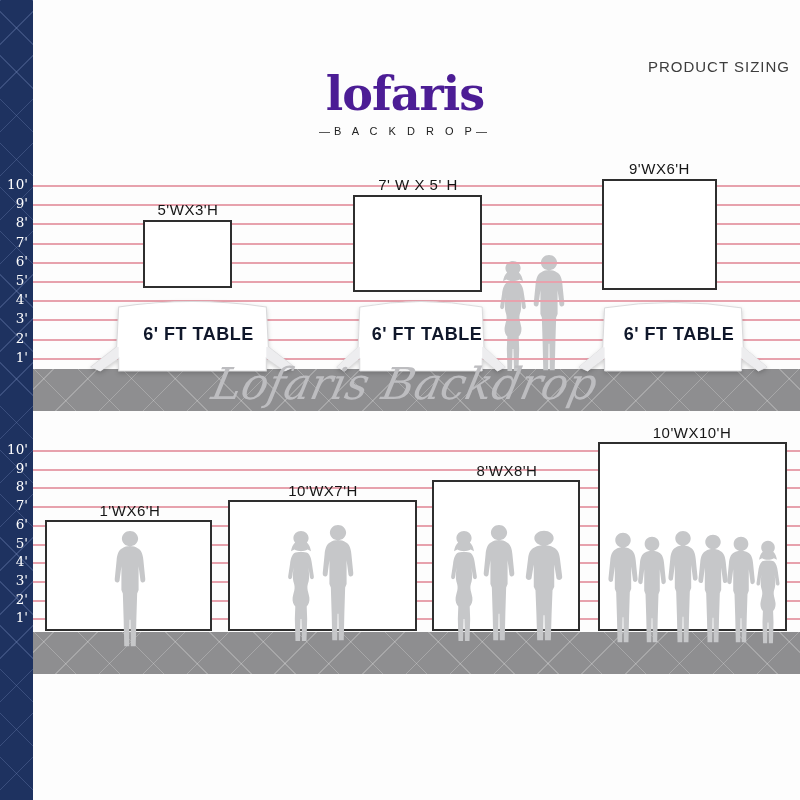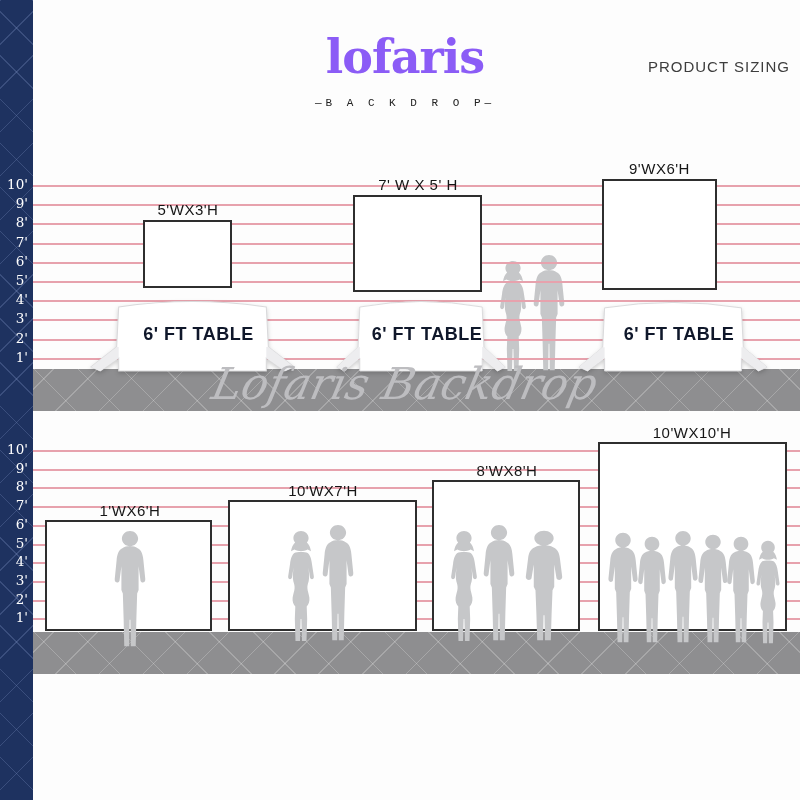--- a/index.html
+++ b/index.html
@@ -11,23 +11,23 @@
     background:
       repeating-linear-gradient(45deg,transparent 0 30px,rgba(130,150,200,.28) 30px 31px),
       repeating-linear-gradient(-45deg,transparent 0 30px,rgba(130,150,200,.28) 30px 31px),
       #1e3260;}
 
   
   .hdr-left{position:absolute;left:50px;top:52px;width:270px;z-index:11;
     font-family:"Liberation Serif",serif;font-size:15px;line-height:1.45;color:#1c1c1c;}
   .logo{position:absolute;left:300px;top:34px;width:210px;text-align:center;z-index:11;}
   .logo-name{font-family:"DejaVu Serif",serif;font-weight:bold;font-size:46px;
-    line-height:1;color:#8b5cf6;letter-spacing:-1px;}
-  .logo-sub{font-family:Liberation Mono, monospace;font-size:11px;letter-spacing:4px;
-    color:#222;margin-top:17px;white-space:nowrap;}
+    line-height:1;color:#4c1d95;letter-spacing:-1px;margin-top:37px;}
+  .logo-sub{font-family:Liberation Sans, sans-serif;font-size:11px;letter-spacing:4px;
+    color:#222;margin-top:8px;white-space:nowrap;}
   .hdr-right{position:absolute;left:640px;top:58px;width:150px;text-align:right;z-index:11;
     font-size:15px;letter-spacing:1px;color:#3d3d3d;font-stretch:condensed;}
 
   
   .scale-line{position:absolute;left:33px;width:767px;height:2px;background:#e7a2ad;z-index:3;}
   .ruler-num{position:absolute;left:0;width:28px;text-align:right;z-index:12;
     color:#ffffff;font-family:"DejaVu Serif",serif;font-size:13.5px;}
 
   
   .floor{position:absolute;left:33px;width:767px;height:42px;z-index:1;

